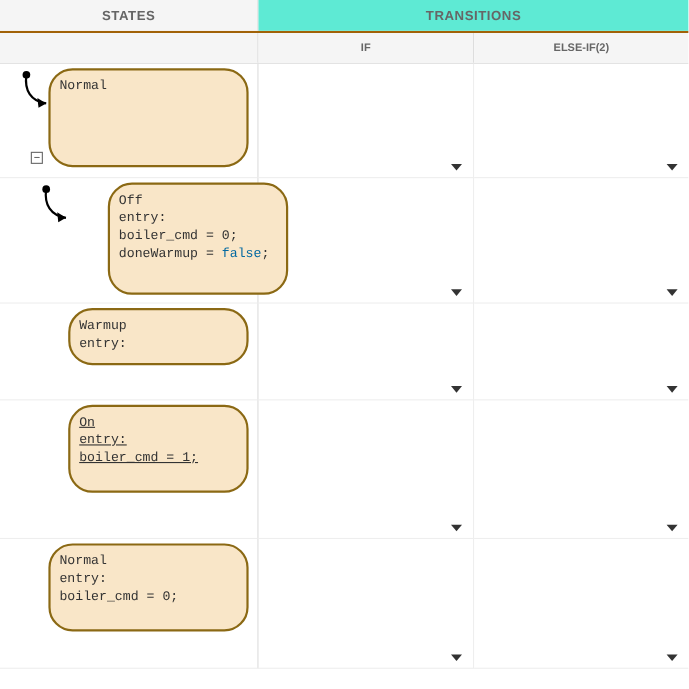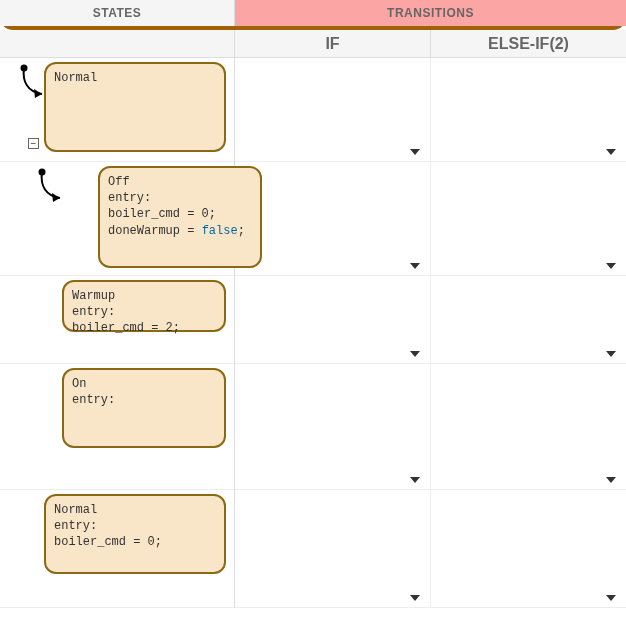--- a/index.html
+++ b/index.html
@@ -13,22 +13,21 @@
   }
   .container {
     width: 626px;
     height: 626px;
     position: relative;
     overflow: hidden;
   }
   .header-row1 {
     display: flex;
     height: 30px;
-    border-bottom: 4px solid #a16207;
-    border-radius: 13px;
+    border-bottom: 2px solid #a16207;
   }
   .header-row2 {
     display: flex;
     height: 28px;
     border-bottom: 1px solid #ddd;
   }
   .states-header {
     width: 235px;
     display: flex;
     align-items: center;
@@ -42,35 +41,35 @@
   }
   .transitions-header {
     flex: 1;
     display: flex;
     align-items: center;
     justify-content: center;
     font-weight: bold;
     color: #666;
     font-size: 12px;
     letter-spacing: 0.5px;
-    background: #fca5a5;
+    background: #5eead4;
   }
   .states-subheader {
     width: 235px;
     border-right: 1px solid #ddd;
     background: #f5f5f5;
   }
   .if-header, .elseif-header {
     flex: 1;
     display: flex;
     align-items: center;
     justify-content: center;
     font-weight: bold;
     color: #666;
-    font-size: 16px;
+    font-size: 10px;
     border-right: 1px solid #ddd;
     background: #f5f5f5;
   }
   .elseif-header { border-right: none; }
   .body {
     display: flex;
   }
   .states-col {
     width: 235px;
     border-right: 1px solid #ddd;
@@ -86,21 +85,21 @@
   }
   .trans-subcol:last-child { border-right: none; }
   .state-block {
     position: relative;
     border-bottom: 1px solid #eee;
   }
   .state-box {
     position: absolute;
     background: #f9e6c8;
     border: 2px solid #8b6914;
-    border-radius: 12px;
+    border-radius: 22px;
     padding: 6px 8px;
     font-family: "Courier New", monospace;
     font-size: 12px;
     line-height: 1.35;
     color: #333;
     white-space: pre;
   }
   .state-box .kw-false { color: #0369a1; }
   .trans-cell {
     border-bottom: 1px solid #eee;
@@ -161,24 +160,24 @@
         </div>
         <div class="state-block" style="height: 114px;">
           <div class="state-box" style="left: 62px; top: 4px; width: 164px; height: 102px; margin-left: 36px;"><div>Off</div><div>entry:</div><div>boiler_cmd = 0;</div><div><span>doneWarmup = </span><span class="kw-false">false</span><span>;</span></div></div>
           <svg class="arrow-svg" width="30" height="40" style="left: 36px; top: 6px;">
             <circle cx="6" cy="4" r="3.5" fill="#000"></circle>
             <path d="M6 4 C 4 18, 10 28, 24 30" stroke="#000" stroke-width="2" fill="none"></path>
             <polygon points="24,30 16,25 17,34" fill="#000"></polygon>
           </svg>
         </div>
         <div class="state-block" style="height: 88px;">
-          <div class="state-box" style="left: 62px; top: 4px; width: 164px; height: 52px;"><div>Warmup</div><div>entry:</div><div>boiler_cmd = 2;</div></div>
+          <div class="state-box" style="left: 62px; top: 4px; width: 164px; height: 52px;"><div>Warmup</div><div>entry:</div></div>
         </div>
         <div class="state-block" style="height: 126px;">
-          <div class="state-box" style="left: 62px; top: 4px; width: 164px; height: 80px;"><div>On</div><div>entry:</div></div>
+          <div class="state-box" style="left: 62px; top: 4px; width: 164px; height: 80px; text-decoration: underline;"><div>On</div><div>entry:</div><div>boiler_cmd = 1;</div></div>
         </div>
         <div class="state-block" style="height: 118px;">
           <div class="state-box" style="left: 44px; top: 4px; width: 182px; height: 80px;"><div>Normal</div><div>entry:</div><div>boiler_cmd = 0;</div></div>
         </div>
       </div>
     <div class="transitions-col">
       <div class="trans-subcol" id="if-col">
           <div class="trans-cell" style="height: 104px;">
             <div class="dropdown-triangle"></div>
           </div>

